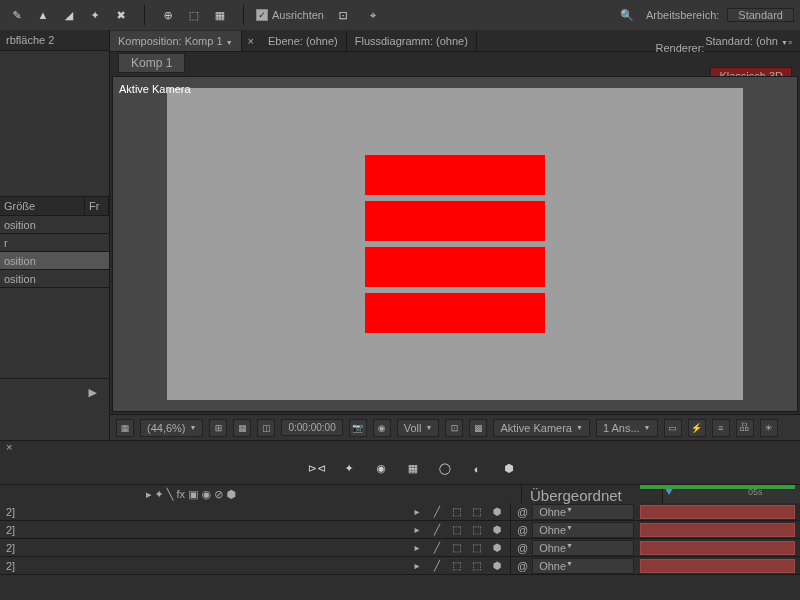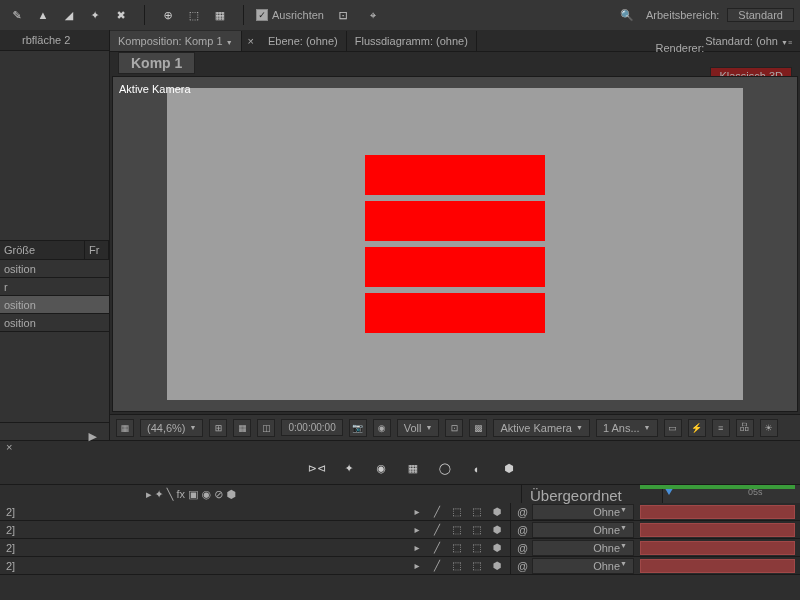--- a/index.html
+++ b/index.html
@@ -10,36 +10,36 @@
 .tool-btn { width: 22px; height: 22px; display: flex; align-items: center; justify-content: center; cursor: pointer; color: #ccc; }
 .sep { width: 1px; height: 20px; background: #1a1a1a; margin: 0 4px; }
 .checkbox { display: flex; align-items: center; gap: 4px; }
 .checkbox .box { width: 12px; height: 12px; border: 1px solid #888; background: #aaa; color: #222; font-size: 9px; line-height: 10px; text-align: center; }
 .spacer { flex: 1; }
 .ws-label { color: #aaa; }
 .ws-value { background: #3a3a3a; padding: 0 10px; border: 1px solid #222; }
 
 .main-row { display: flex; height: 410px; }
 .left-panel { width: 110px; background: #333; border-right: 1px solid #1a1a1a; }
-.left-tab { background: #2a2a2a; padding: 4px 22px; border-bottom: 1px solid #1a1a1a; }
+.left-tab { background: #2a2a2a; padding: 4px 6px; border-bottom: 1px solid #1a1a1a; }
 .left-body { height: 145px; }
-.left-cols { display: flex; height: 20px; border-top: 1px solid #1a1a1a; border-bottom: 1px solid #1a1a1a; background: #2a2a2a; font-size: 10px; margin-top: 44px; }
+.left-cols { display: flex; height: 20px; border-top: 1px solid #1a1a1a; border-bottom: 1px solid #1a1a1a; background: #2a2a2a; font-size: 10px; }
 .left-col { padding: 3px 4px; border-right: 1px solid #1a1a1a; }
 .left-items .item { padding: 3px 4px; border-bottom: 1px solid #1a1a1a; height: 18px; }
 .left-items .item.sel { background: #555; }
 .left-foot { height: 28px; border-top: 1px solid #1a1a1a; display: flex; align-items: center; justify-content: flex-end; padding-right: 12px; }
 
 .viewer { flex: 1; background: #2a2a2a; display: flex; flex-direction: column; }
 .viewer-tabs { height: 22px; background: #2a2a2a; display: flex; align-items: center; border-bottom: 1px solid #1a1a1a; }
 .tab { padding: 4px 8px; border-right: 1px solid #1a1a1a; }
 .tab.active { background: #3e3e3e; }
 .tab-close { padding: 0 6px; }
 .tab-footage { margin-left: auto; padding: 4px 8px; }
 .subtabs { height: 22px; display: flex; align-items: center; padding: 0 8px; }
-.subtab { background: #444; border: 1px solid #222; padding: 2px 12px; font-size: 14px; font-weight: bold; }
+.subtab { background: #444; border: 1px solid #222; padding: 2px 12px; font-size: 12px; }
 .renderer { margin-left: auto; display: flex; gap: 6px; }
 .renderer-val { background: #7f1d1d; border: 1px solid #222; padding: 2px 8px; margin-top: 25px; }
 
 .canvas-area { flex: 1; display: flex; align-items: center; justify-content: center; background: #474747; border: 1px solid #1a1a1a; margin: 2px; position: relative; }
 .camera-label { position: absolute; top: 6px; left: 6px; color: #fff; font-size: 11px; }
 .comp-canvas { width: 576px; height: 312px; background: #9e9e9e; display: flex; flex-direction: column; align-items: center; justify-content: center; gap: 6px; }
 .red-bar { width: 180px; height: 40px; background: #ff0000; }
 
 .viewer-footer { height: 26px; background: #333; display: flex; align-items: center; gap: 6px; padding: 0 6px; border-top: 1px solid #1a1a1a; }
 .vf-btn { width: 18px; height: 18px; border: 1px solid #222; background: #3a3a3a; display: flex; align-items: center; justify-content: center; font-size: 9px; cursor: pointer; }
@@ -54,21 +54,21 @@
 .bot-hdr-parent { width: 130px; padding: 2px 8px; font-size: 15px; border-left: 1px solid #1a1a1a; }
 .ruler { flex: 1; position: relative; background: #333; border-left: 1px solid #1a1a1a; }
 .ruler .tick { position: absolute; top: 2px; font-size: 9px; color: #888; }
 .cti { position: absolute; left: 0; top: 0; width: 0; height: 0; border-left: 6px solid transparent; border-right: 6px solid transparent; border-top: 10px solid #4a90d9; }
 .layers { }
 .layer-row { display: flex; height: 18px; border-bottom: 1px solid #1a1a1a; }
 .lr-left { width: 510px; display: flex; align-items: center; padding: 0 6px; gap: 6px; }
 .lr-switches { display: flex; gap: 6px; margin-left: auto; }
 .sw { width: 14px; height: 14px; display: flex; align-items: center; justify-content: center; font-size: 10px; }
 .lr-parent { width: 130px; display: flex; align-items: center; gap: 4px; border-left: 1px solid #1a1a1a; padding: 0 6px; }
-.parent-drop { background: #3a3a3a; border: 1px solid #222; padding: 1px 6px; font-size: 10px; flex: 1; display: flex; justify-content: flex-end; }
+.parent-drop { background: #3a3a3a; border: 1px solid #222; padding: 1px 6px; font-size: 10px; flex: 1; display: flex; justify-content: flex-start; }
 .lr-timeline { flex: 1; position: relative; background: #2a2a2a; }
 .bar { position: absolute; top: 2px; left: 0; right: 5px; height: 14px; background: #8b3a3a; border: 1px solid #a04848; }
 .timebar-top { position: absolute; top: -18px; left: 0; right: 5px; height: 4px; background: #3a9b3a; }
 </style>
 </head>
 <body>
 
 <div class="toolbar-top">
   <div class="tool-group">
     <div class="tool-btn">✎</div>

